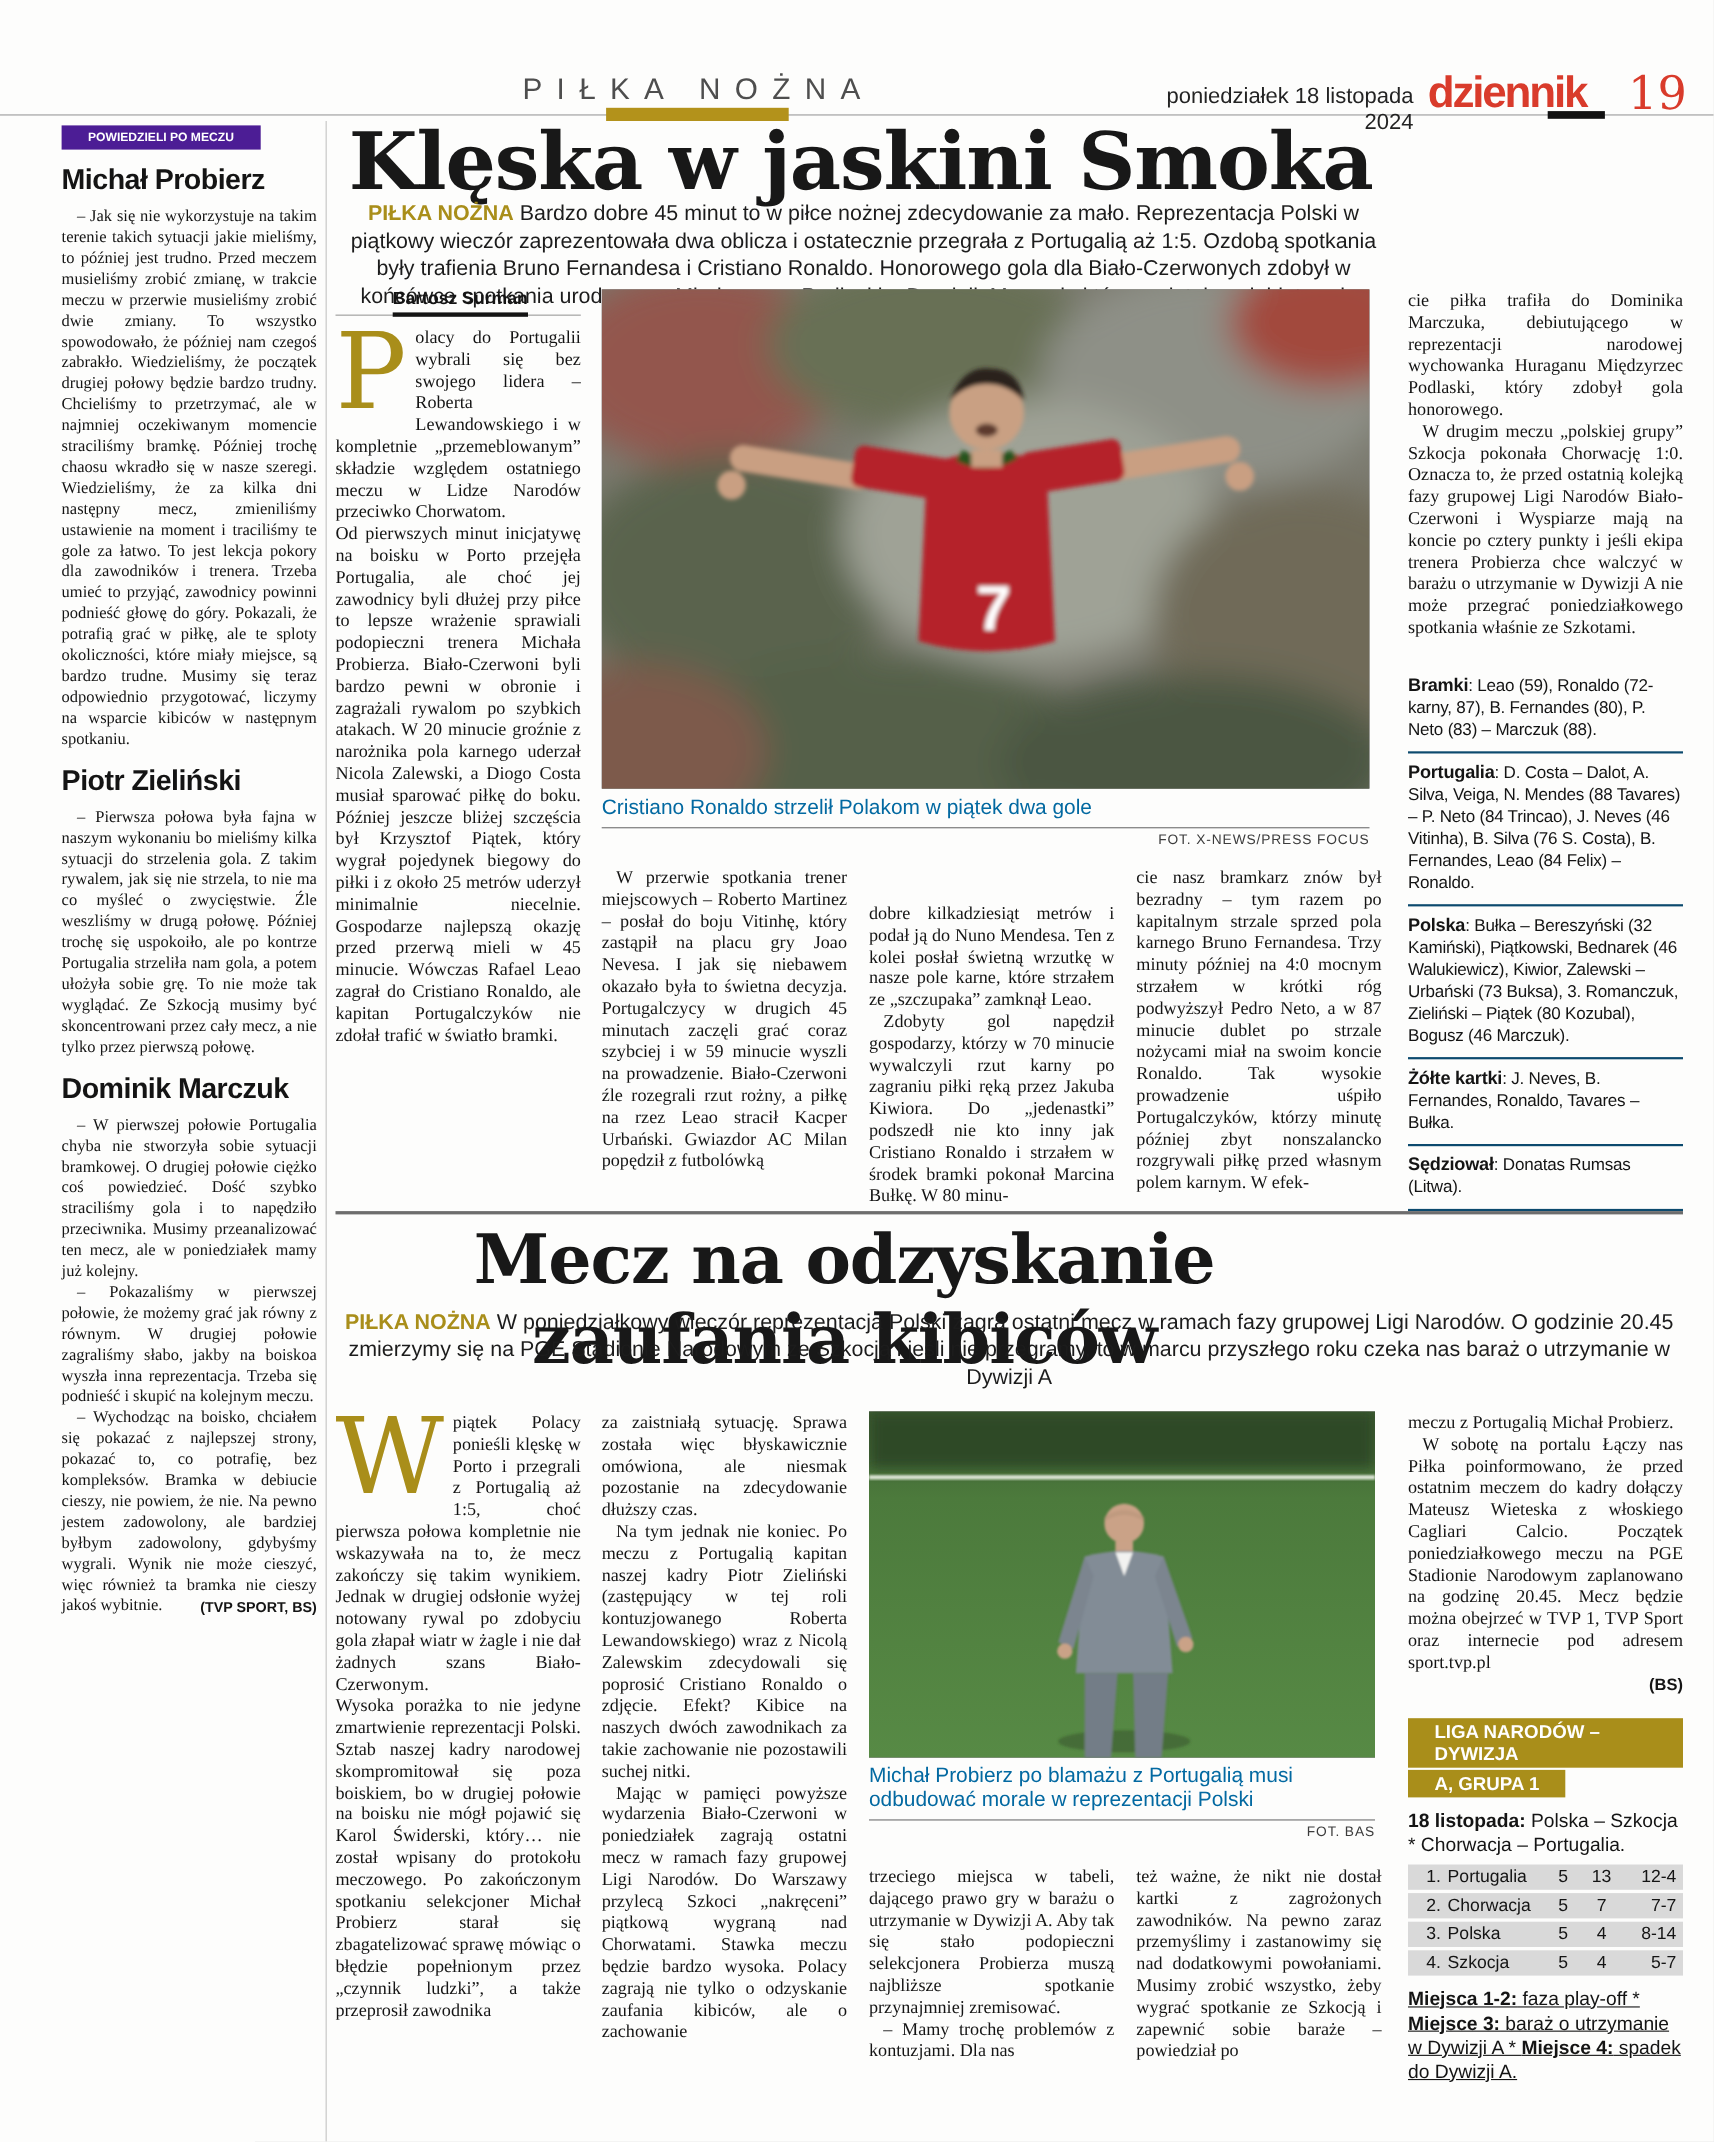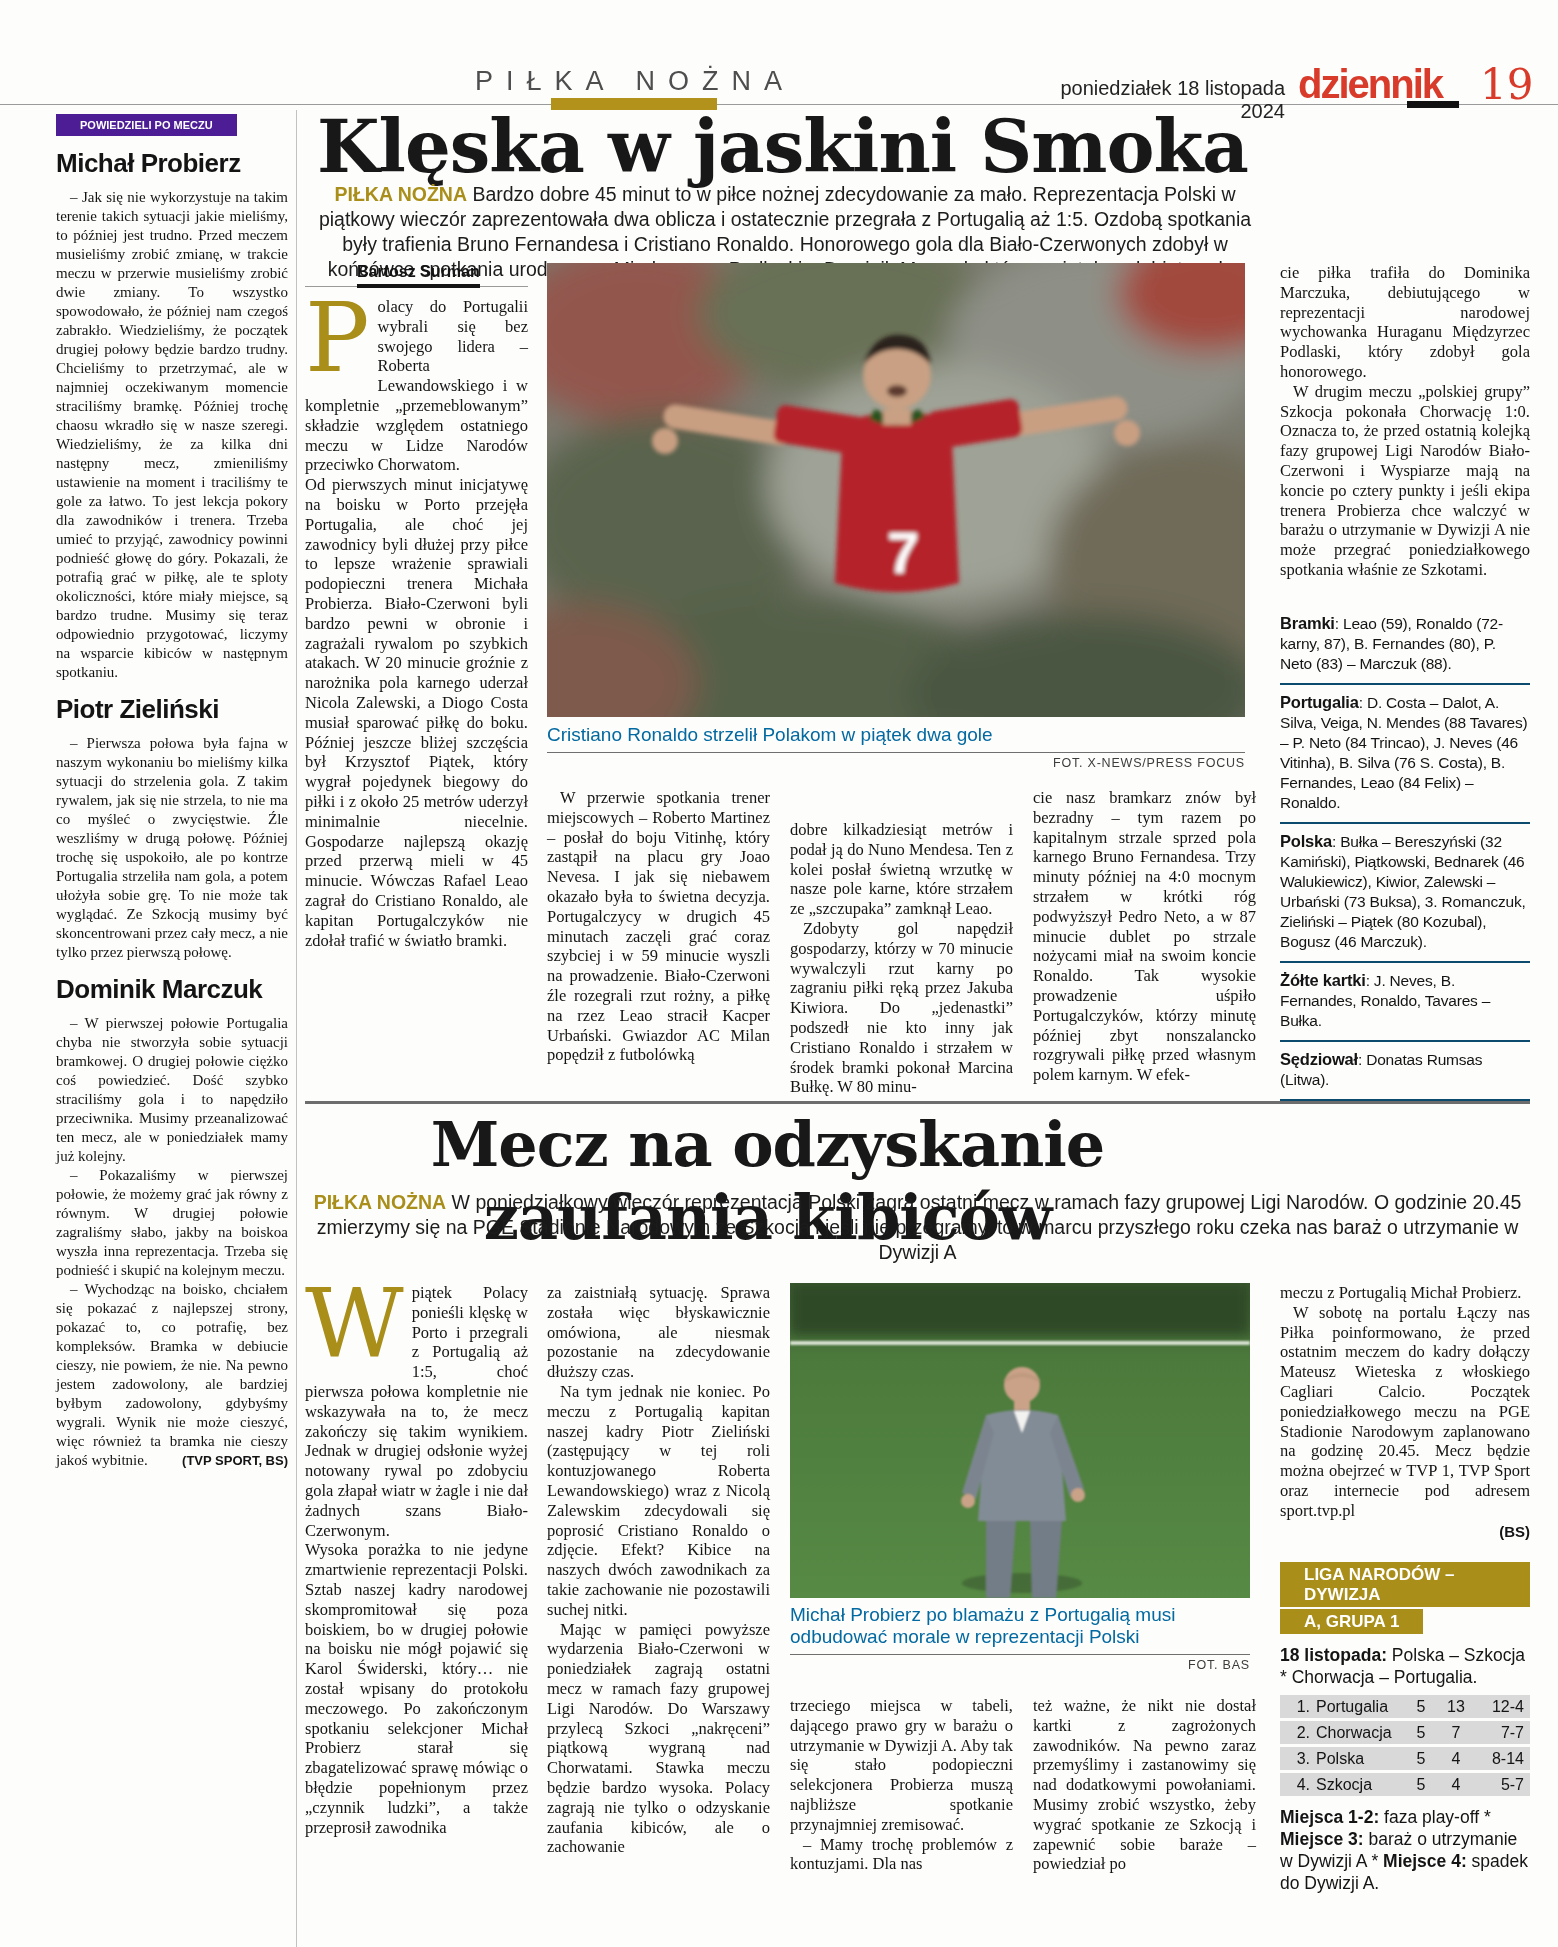--- a/index.html
+++ b/index.html
@@ -58,21 +58,21 @@
   .lbadge span{display:inline-block;background:#a98e1a;color:#fff;font-weight:bold;font-size:17px;
      line-height:20px;padding:3px 24px 2px;margin-bottom:2px;}
   .lsched{font-size:17.5px;line-height:22px;margin:8px 0 7px;}
   .lsched b,.lfoot b{font-weight:bold;}
   .ltr{display:flex;background:#d9d9d9;margin-bottom:3px;padding:3px 6px 2px;font-size:16px;}
   .ltr .pos{width:24px;text-align:right;padding-right:6px;}
   .ltr .team{flex:1;}
   .ltr .m{width:30px;text-align:center;}
   .ltr .pts{width:40px;text-align:center;}
   .ltr .gls{width:48px;text-align:right;}
-  .lfoot{font-size:17.5px;line-height:22px;margin-top:10px;}
+  .lfoot{font-size:17.5px;line-height:22px;margin-top:10px;text-decoration:underline;}
   .a2credit{text-align:right;font-family:"Liberation Sans",sans-serif;font-weight:bold;font-size:15px;margin-top:2px;}
 </style>
 </head>
 <body>
 
 <div id="page">
 
   <div class="hrule"></div>
   <div class="section-label">PIŁKA NOŻNA</div>
   <div class="gold-bar"></div>

